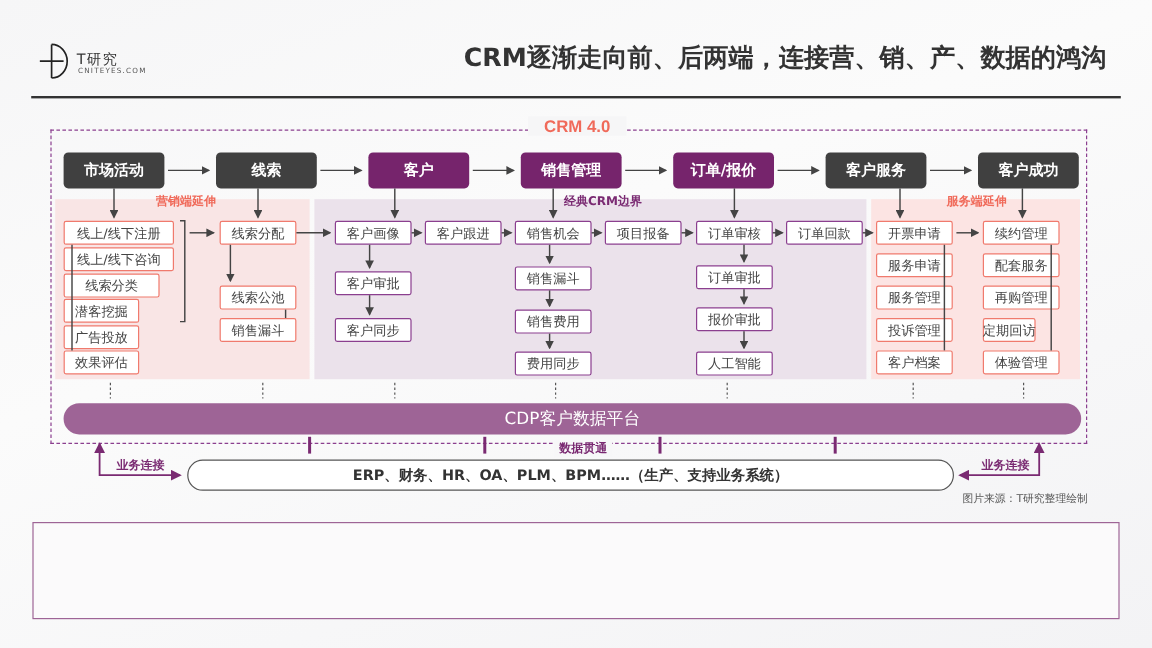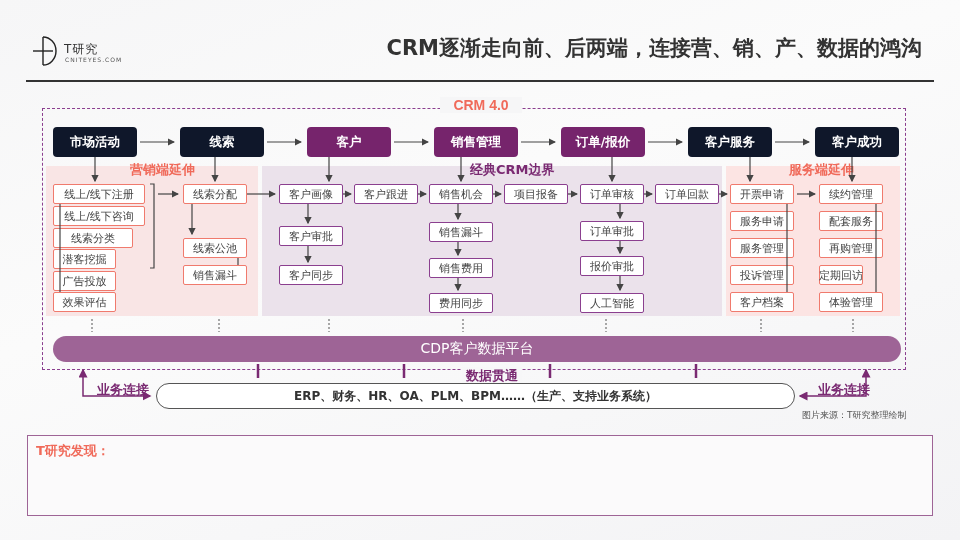--- a/index.html
+++ b/index.html
@@ -24,30 +24,30 @@
   .crm-label { left: 440px; top: 97px; width: 82px; text-align: center; background: #f6f6f7; font-size: 14px; font-weight: bold; color: #f06a5a; font-family: "Liberation Sans", sans-serif; }
 
   
   .zone-mkt { left: 46px; top: 166px; width: 212px; height: 150px; background: #f9e5e5; }
   .zone-core { left: 262px; top: 166px; width: 460px; height: 150px; background: #ebe2eb; }
   .zone-svc { left: 726px; top: 166px; width: 174px; height: 150px; background: #fce4e3; }
 
   
   .stage { height: 30px; width: 84px; border-radius: 4px; color: #fff; font-size: 12.5px; font-weight: bold;
            display: flex; align-items: center; justify-content: center; top: 127px; }
-  .stage.coral { background: #0f172a; }
+  .stage.coral { background: #404040; }
   .stage.purple { background: #76246c; }
 
   
   .box { height: 20px; background: #fff; border-radius: 2px; font-size: 11px; display: flex;
          align-items: center; justify-content: center; color: #444; white-space: nowrap; }
   .box.c { border: 1.5px solid #f07a6d; }
   .box.p { border: 1.5px solid #8b3f8f; }
 
-  .annot { font-size: 13px; font-weight: bold; white-space: nowrap; }
+  .annot { font-size: 10px; font-weight: bold; white-space: nowrap; }
   .annot.coral { color: #f06a5a; }
   .annot.purple { color: #7a2a72; }
 
   
   .cdp { left: 53px; top: 336px; width: 848px; height: 26px; border-radius: 13px; background: #9e6496;
          color: #fff; font-size: 14px; display: flex; align-items: center; justify-content: center; }
 
   
   .erp { left: 156px; top: 383px; width: 639px; height: 26px; border-radius: 13px; border: 1.5px solid #555;
          background: #fff; font-size: 12px; font-weight: bold; color: #333; display: flex; align-items: center; justify-content: center; text-align: center; }
@@ -215,14 +215,13 @@
 
 <div class="abs cdp">CDP客户数据平台</div>
 <div class="abs annot purple" style="left:462px;top:367px;background:#f7f7f8;padding:0 4px">数据贯通</div>
 <div class="abs annot purple" style="left:97px;top:381px">业务连接</div>
 <div class="abs annot purple" style="left:818px;top:381px">业务连接</div>
 
 <div class="abs erp">ERP、财务、HR、OA、PLM、BPM……（生产、支持业务系统）</div>
 <div class="abs source">图片来源：T研究整理绘制</div>
 
 <div class="abs findings">
-  <div class="findings-title">T研究发现：</div>
 </div>
 
 </body></html>

